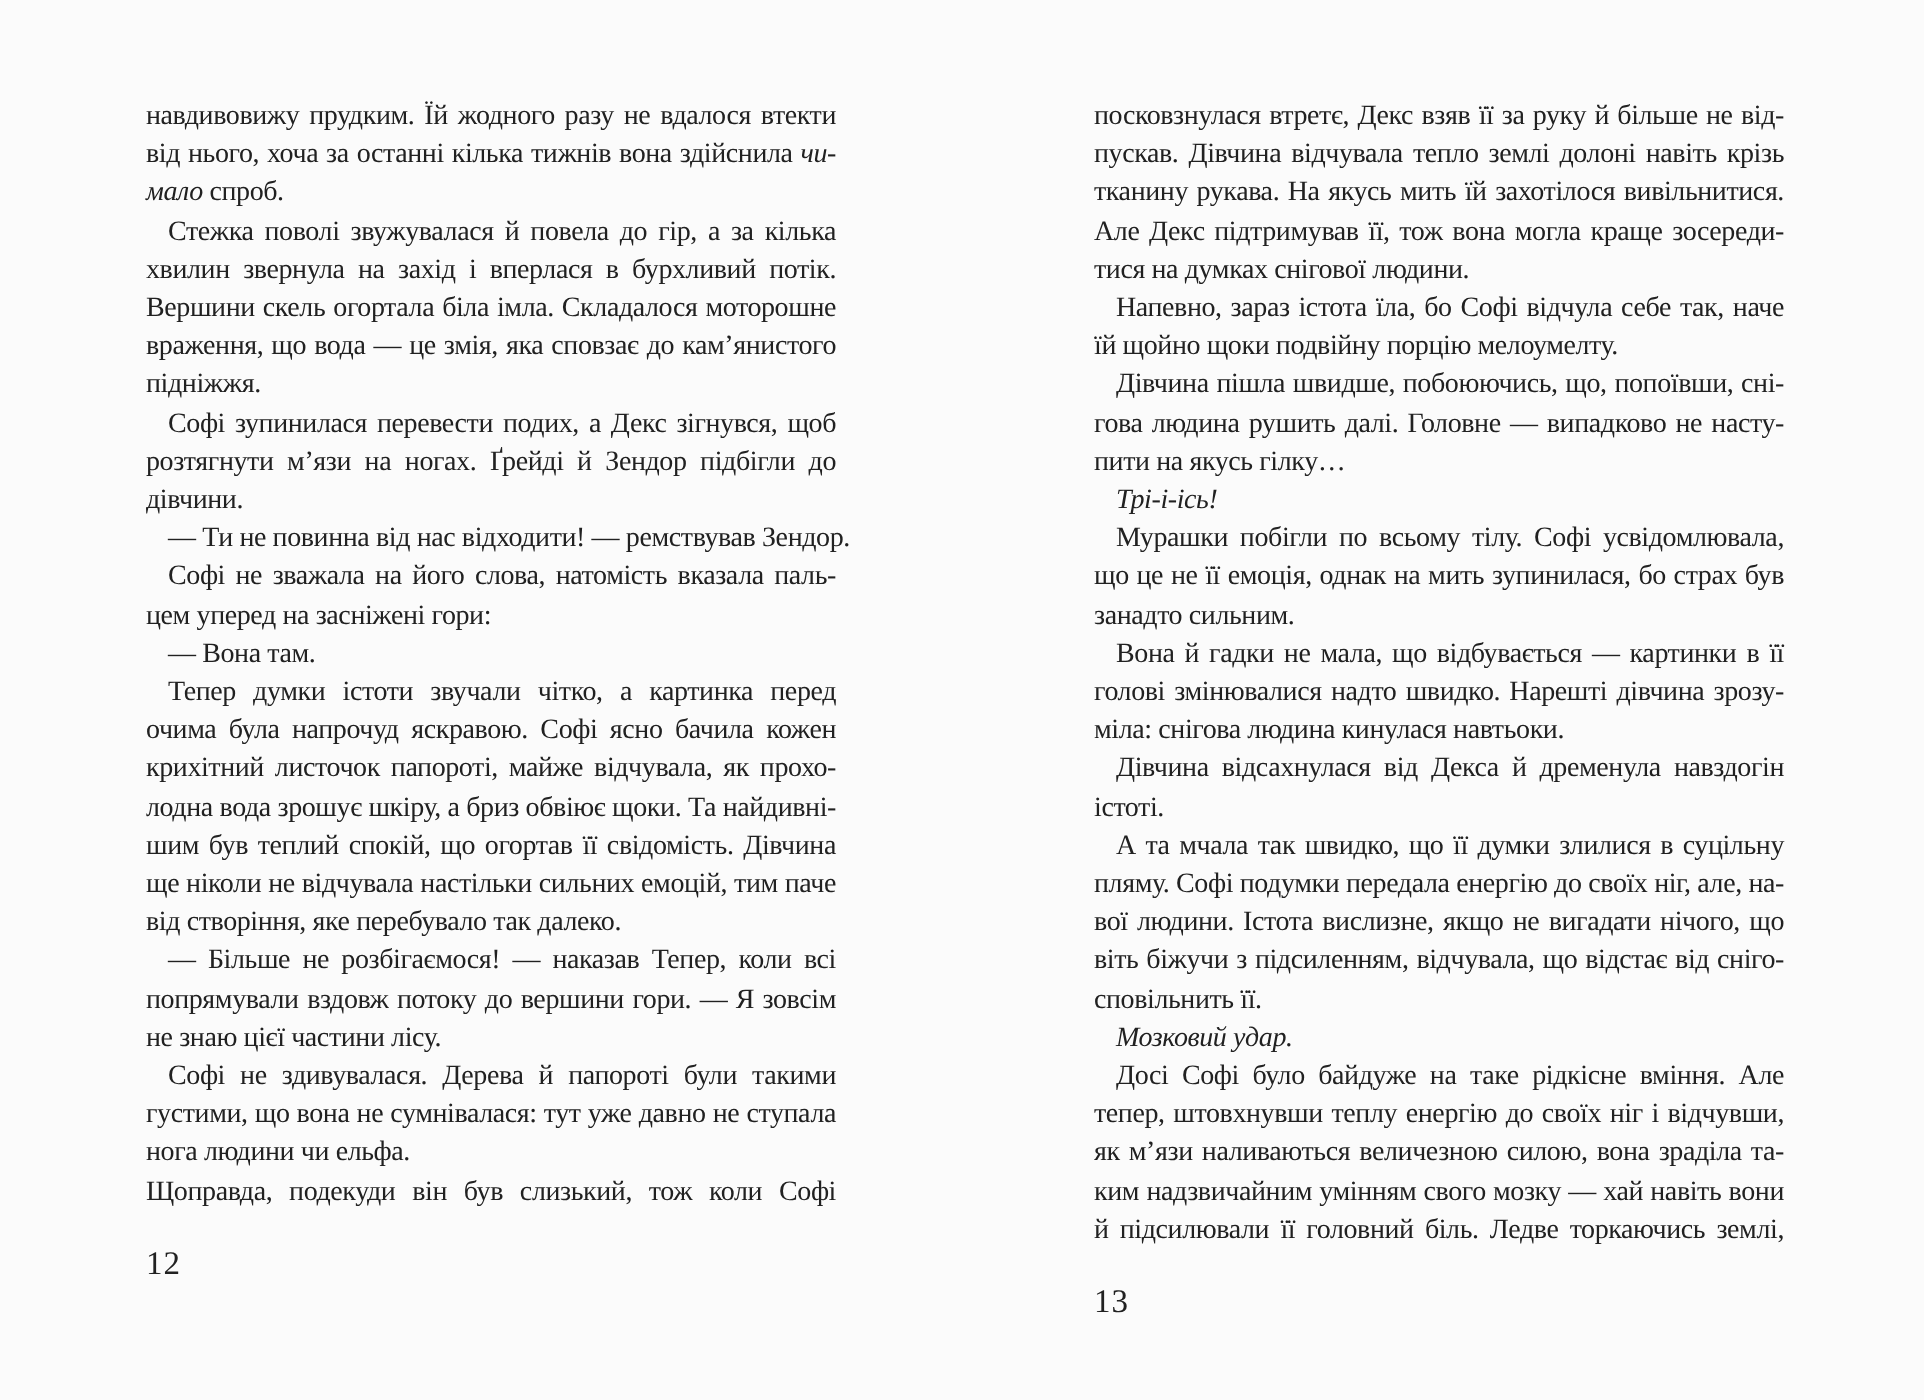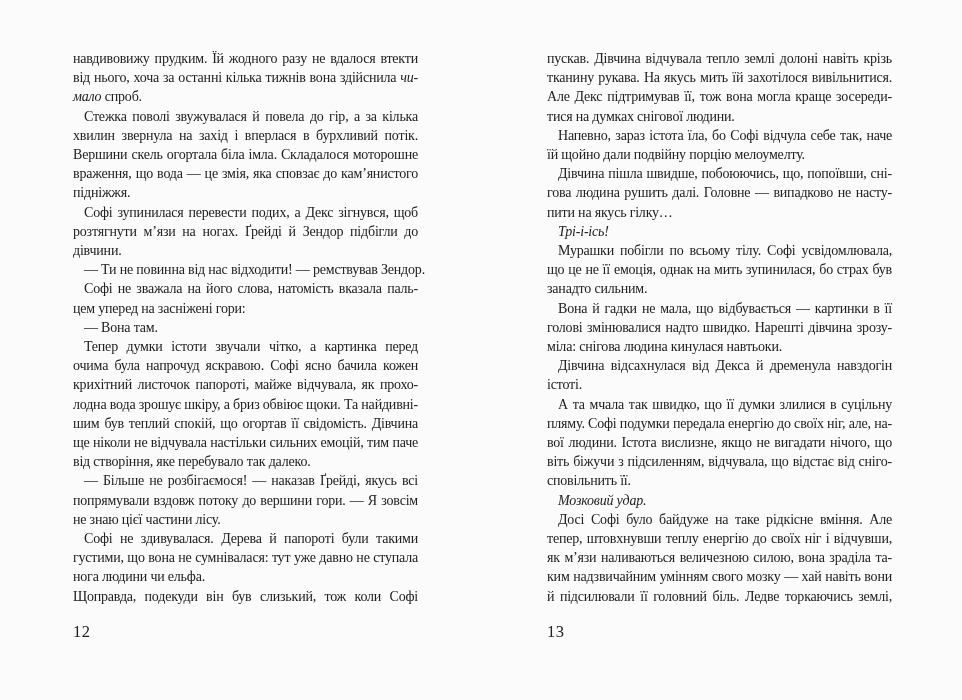--- a/index.html
+++ b/index.html
@@ -66,39 +66,40 @@
         <div class="line j ind"><span>Софі не зважала на його слова, натомість вказала паль-</span></div>
         <div class="line"><span>цем уперед на засніжені гори:</span></div>
         <div class="line ind"><span>— Вона там.</span></div>
         <div class="line j ind"><span>Тепер думки істоти звучали чітко, а картинка перед</span></div>
         <div class="line j"><span>очима була напрочуд яскравою. Софі ясно бачила кожен</span></div>
         <div class="line j"><span>крихітний листочок папороті, майже відчувала, як прохо-</span></div>
         <div class="line j"><span>лодна вода зрошує шкіру, а бриз обвіює щоки. Та найдивні-</span></div>
         <div class="line j"><span>шим був теплий спокій, що огортав її свідомість. Дівчина</span></div>
         <div class="line j"><span>ще ніколи не відчувала настільки сильних емоцій, тим паче</span></div>
         <div class="line"><span>від створіння, яке перебувало так далеко.</span></div>
-        <div class="line j ind"><span>— Більше не розбігаємося! — наказав Ґрейді, якусь всі</span></div>
+        <div class="line j ind"><span>— Більше не розбігаємося! — наказав Тепер, коли всі</span></div>
         <div class="line j"><span>попрямували вздовж потоку до вершини гори. — Я зовсім</span></div>
         <div class="line"><span>не знаю цієї частини лісу.</span></div>
         <div class="line j ind"><span>Софі не здивувалася. Дерева й папороті були такими</span></div>
         <div class="line j"><span>густими, що вона не сумнівалася: тут уже давно не ступала</span></div>
         <div class="line"><span>нога людини чи ельфа.</span></div>
         <div class="line j"><span>Щоправда, подекуди він був слизький, тож коли Софі</span></div>
       </div>
     <div class="page-number">12</div>
   </div>
 
   <div class="page page-right">
     <div class="text-block">
+        <div class="line j"><span>посковзнулася втретє, Декс взяв її за руку й більше не від-</span></div>
         <div class="line j"><span>пускав. Дівчина відчувала тепло землі долоні навіть крізь</span></div>
         <div class="line j"><span>тканину рукава. На якусь мить їй захотілося вивільнитися.</span></div>
         <div class="line j"><span>Але Декс підтримував її, тож вона могла краще зосереди-</span></div>
         <div class="line"><span>тися на думках снігової людини.</span></div>
         <div class="line j ind"><span>Напевно, зараз істота їла, бо Софі відчула себе так, наче</span></div>
-        <div class="line"><span>їй щойно дали подвійну порцію мелоумелту.</span></div>
+        <div class="line"><span>їй щойно щоки подвійну порцію мелоумелту.</span></div>
         <div class="line j ind"><span>Дівчина пішла швидше, побоюючись, що, попоївши, сні-</span></div>
         <div class="line j"><span>гова людина рушить далі. Головне — випадково не насту-</span></div>
         <div class="line"><span>пити на якусь гілку…</span></div>
         <div class="line ind"><span class="it">Трі-і-ісь!</span></div>
         <div class="line j ind"><span>Мурашки побігли по всьому тілу. Софі усвідомлювала,</span></div>
         <div class="line j"><span>що це не її емоція, однак на мить зупинилася, бо страх був</span></div>
         <div class="line"><span>занадто сильним.</span></div>
         <div class="line j ind"><span>Вона й гадки не мала, що відбувається — картинки в її</span></div>
         <div class="line j"><span>голові змінювалися надто швидко. Нарешті дівчина зрозу-</span></div>
         <div class="line"><span>міла: снігова людина кинулася навтьоки.</span></div>

